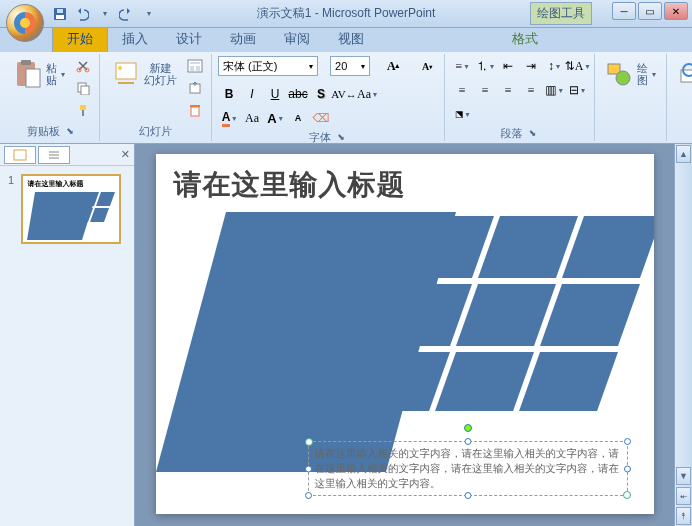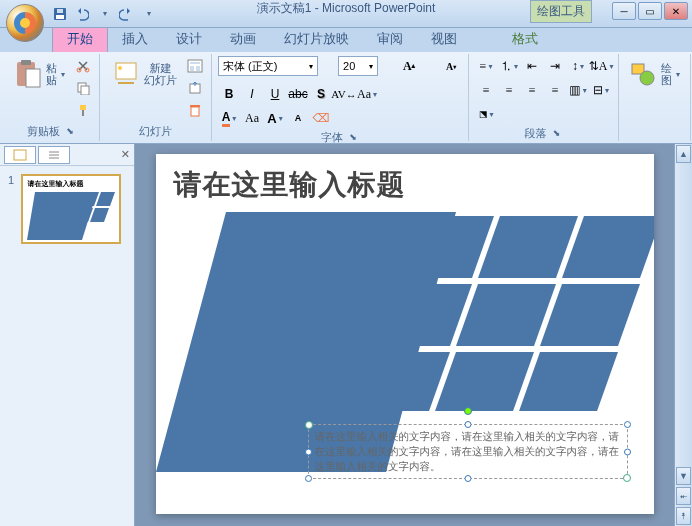--- a/index.html
+++ b/index.html
@@ -1,46 +1,46 @@
 <!DOCTYPE html>
 <html><head>
 <meta charset="utf-8">
 <style>
 * { margin:0; padding:0; box-sizing:border-box; font-family:"Microsoft YaHei","SimSun",sans-serif; }
 body { width:692px; height:526px; background:#bcd4ec; overflow:hidden; font-size:12px; }
 
 
-.titlebar { height:28px; background:linear-gradient(#d9e7f7,#bfd6ee); display:flex; border-bottom:1px solid #8ba8c8; position:relative; }
+.titlebar { height:28px; background:linear-gradient(#d9e7f7,#bfd6ee); display:flex; align-items:center; border-bottom:1px solid #8ba8c8; position:relative; }
 .office-btn { width:38px; height:38px; border-radius:50%; background:radial-gradient(circle at 30% 30%,#fff,#f0c050 40%,#d08030 60%,#4080c0); border:1px solid #888; position:absolute; left:6px; top:4px; z-index:10; display:flex; align-items:center; justify-content:center; }
 .office-btn svg { width:24px; height:24px; }
 .qat { margin-left:50px; display:flex; gap:2px; align-items:center; }
 .qat-btn { width:20px; height:20px; display:flex; align-items:center; justify-content:center; border-radius:2px; }
 .title-text { position:absolute; left:50%; transform:translateX(-50%); color:#3b5a82; font-size:12px; }
 .title-right { position:absolute; right:100px; color:#3b5a82; font-size:12px; background:#c8ddb0; padding:2px 6px; border:1px solid #8ba8c8; }
 .win-controls { position:absolute; right:4px; top:2px; display:flex; gap:2px; }
 .win-btn { width:24px; height:18px; background:linear-gradient(#e8f0fa,#c8dcf0); border:1px solid #7a9ec8; border-radius:2px; display:flex; align-items:center; justify-content:center; font-size:10px; }
 .win-btn.close { background:linear-gradient(#f0c0c0,#e08080); }
 
 
 .ribbon-tabs { height:24px; display:flex; padding-left:52px; background:#bfd6ee; align-items:end; }
 .tab { padding:4px 14px; font-size:13px; color:#3b5a82; cursor:pointer; border-top-left-radius:4px; border-top-right-radius:4px; }
-.tab.active { background:#f9a8d4; border:1px solid #8ba8c8; border-bottom:none; color:#15428b; }
+.tab.active { background:#eab308; border:1px solid #8ba8c8; border-bottom:none; color:#15428b; }
 .tab.contextual { margin-left:auto; margin-right:140px; color:#4a7a3a; }
 
 
 .ribbon { height:92px; background:linear-gradient(#eaf2fb,#dae8f8); border-bottom:1px solid #8ba8c8; display:flex; padding:2px 4px; }
 .group { border-right:1px solid #b8cce0; padding:2px 6px 0; display:flex; flex-direction:column; justify-content:space-between; }
 .group-label { font-size:11px; color:#4a6a90; text-align:center; padding:2px 0; display:flex; justify-content:center; gap:4px; align-items:center; }
 .group-content { display:flex; gap:4px; align-items:start; flex:1; }
 .bigbtn { display:flex; align-items:center; gap:2px; padding:2px 4px; min-width:40px; border-radius:3px; }
 .bigbtn .icon-wrap { width:32px; height:32px; display:flex; align-items:center; justify-content:center; }
 .bigbtn .lbl { font-size:11px; color:#3b5a82; text-align:center; line-height:12px; }
 .smallcol { display:flex; flex-direction:column; gap:2px; }
 .smallbtn { width:20px; height:20px; display:flex; align-items:center; justify-content:center; border-radius:2px; }
-.font-row { display:flex; gap:20px; margin-bottom:4px; }
+.font-row { display:flex; gap:12px; margin-bottom:4px; }
 .font-name { width:100px; height:20px; border:1px solid #8ba8c8; background:#fff; font-size:11px; padding:0 4px; display:flex; align-items:center; justify-content:space-between; }
 .font-size { width:40px; height:20px; border:1px solid #8ba8c8; background:#fff; font-size:11px; padding:0 4px; display:flex; align-items:center; justify-content:space-between; }
 .btn-row { display:flex; gap:1px; }
 .tbtn { width:22px; height:20px; display:flex; align-items:center; justify-content:center; border-radius:2px; font-size:12px; font-family:"Times New Roman",serif; }
 .dlg-launcher { width:12px; height:12px; font-size:9px; color:#4a6a90; }
 .dropdown-arrow::after { content:"▾"; font-size:8px; color:#4a6a90; margin-left:2px; }
 
 
 .workspace { display:flex; height:382px; background:#bcd4ec; }
 .slide-panel { width:135px; background:#e8f0fa; border-right:1px solid #8ba8c8; }
@@ -54,21 +54,21 @@
 .thumb-shape { position:absolute; left:4px; top:16px; width:90px; height:48px; }
 
 
 .editor { flex:1; background:#7f98b5; display:flex; align-items:flex-start; justify-content:center; padding-top:10px; position:relative; overflow:hidden; }
 .slide { width:498px; height:360px; background:#fff; box-shadow:0 2px 8px rgba(0,0,0,0.3); position:relative; }
 .slide-title { font-size:28px; font-weight:bold; color:#444; margin:12px 18px; font-family:"SimHei","Microsoft YaHei"; letter-spacing:1px; }
 .big-parallel { position:absolute; left:0; top:58px; }
 .grid-shapes { position:absolute; left:238px; top:62px; }
 .watermark { position:absolute; left:110px; top:70px; color:rgba(220,220,220,0.5); font-size:32px; font-weight:bold; font-style:italic; }
 .watermark small { font-size:14px; display:block; margin-top:-6px; margin-left:28px; font-style:normal; }
-.textbox { position:absolute; left:152px; top:270px; width:320px; border:1px dashed #999; padding:4px 6px; font-size:10.5px; line-height:14px; color:#666; font-family:SimSun; }
+.textbox { position:absolute; left:152px; top:287px; width:320px; border:1px dashed #999; padding:4px 6px; font-size:10.5px; line-height:14px; color:#666; font-family:SimSun; }
 .textbox::before, .textbox::after { content:""; position:absolute; width:6px; height:6px; background:#fff; border:1px solid #4a8; border-radius:50%; }
 .textbox::before { left:-4px; top:-4px; }
 .textbox::after { right:-4px; bottom:-4px; }
 .handle { position:absolute; width:7px; height:7px; background:#fff; border:1px solid #3a7aba; border-radius:50%; }
 .rothandle { position:absolute; width:8px; height:8px; background:#7cfc00; border:1px solid #3a7aba; border-radius:50%; left:50%; top:-18px; transform:translateX(-50%); }
 .scroll-v { width:18px; background:linear-gradient(90deg,#dce8f6,#c8dcf0); border-left:1px solid #8ba8c8; display:flex; flex-direction:column; }
 .scroll-btn { height:18px; display:flex; align-items:center; justify-content:center; font-size:9px; color:#4a6a90; background:linear-gradient(#e8f0fa,#c8dcf0); border:1px solid #8ba8c8; margin:1px; }
 .scroll-track { flex:1; }
 </style>
 </head>
@@ -113,21 +113,20 @@
     <div class="win-btn">▭</div>
     <div class="win-btn close">✕</div>
   </div>
 </div>
 
 <div class="ribbon-tabs">
   <div class="tab active">开始</div>
   <div class="tab">插入</div>
   <div class="tab">设计</div>
   <div class="tab">动画</div>
-  <div class="tab">幻灯片放映</div>
   <div class="tab">审阅</div>
   <div class="tab">视图</div>
   <div class="tab contextual">格式</div>
 </div>
 
 <div class="ribbon">
 
   <div class="group">
     <div class="group-content">
       <div class="bigbtn">

